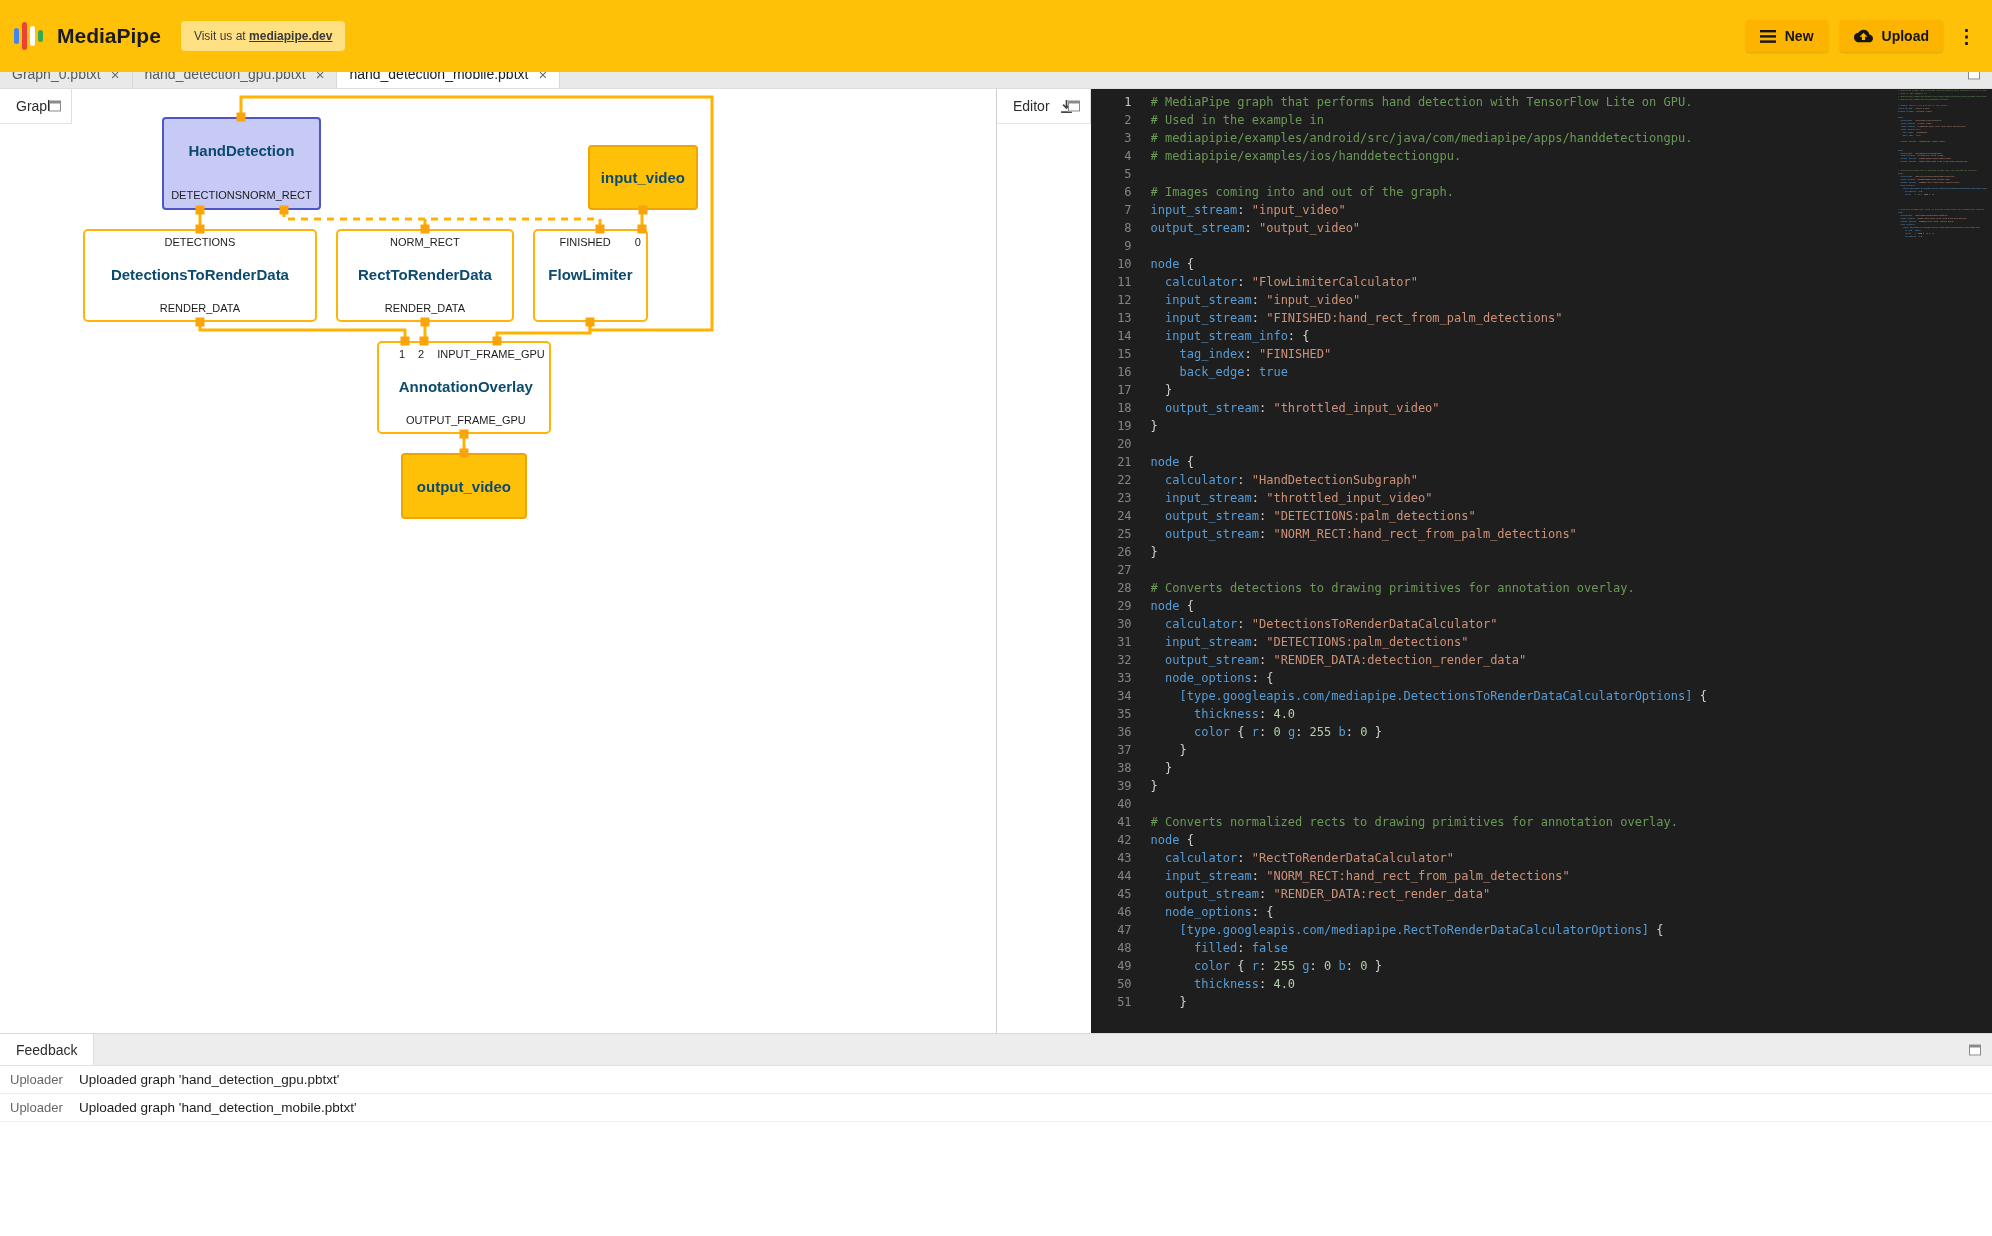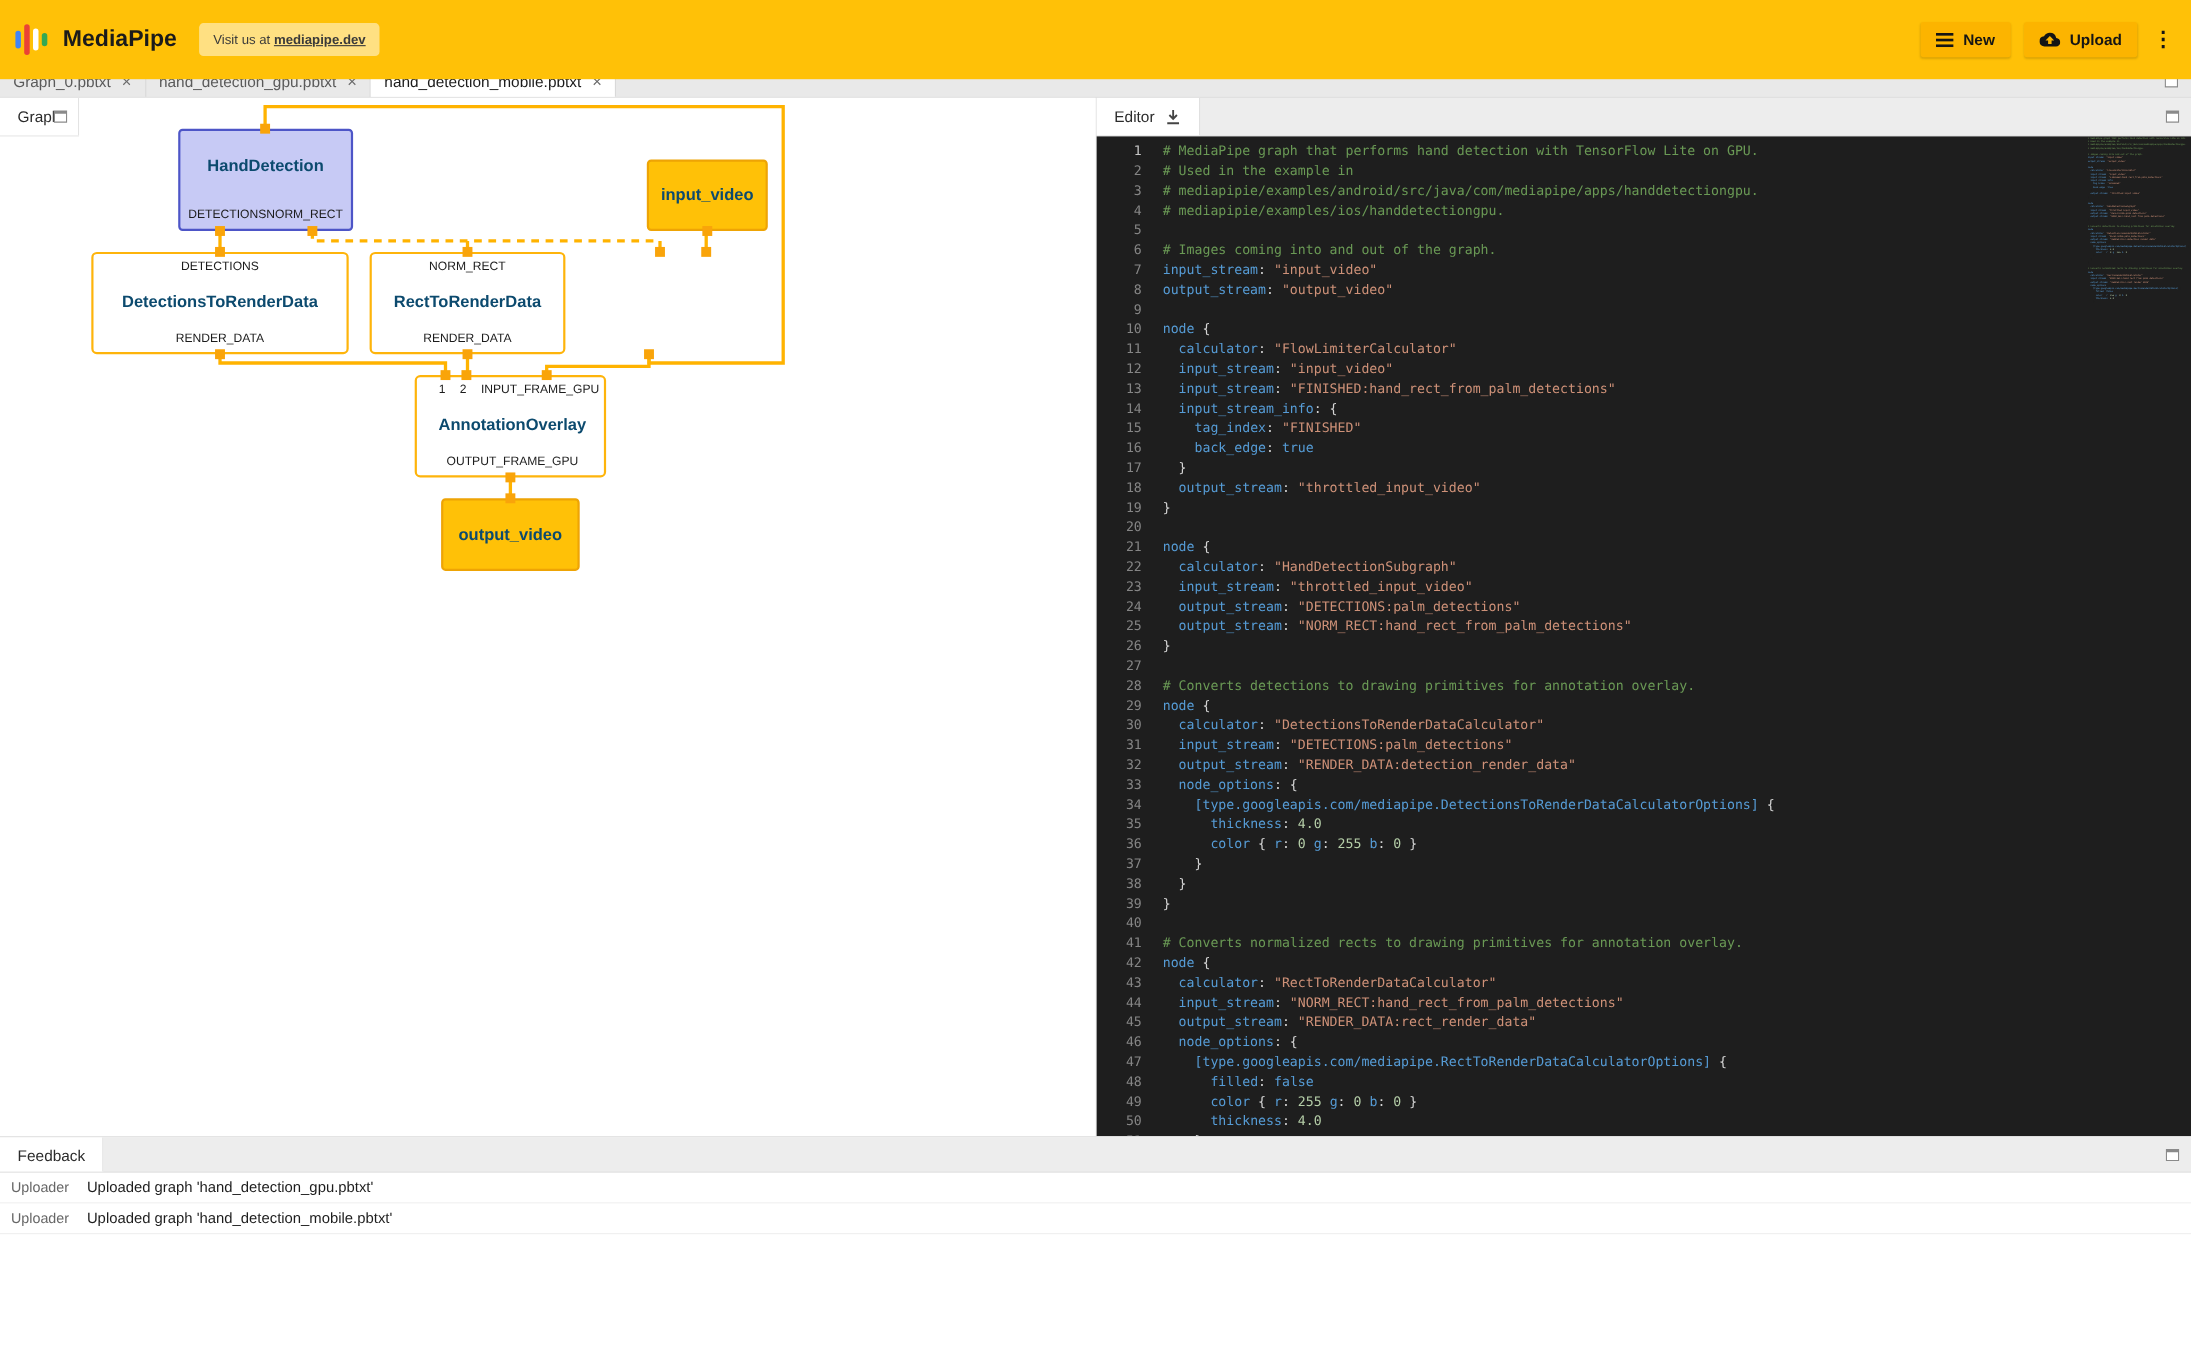--- a/index.html
+++ b/index.html
@@ -31,21 +31,21 @@
     display:flex;align-items:stretch;border-bottom:1px solid #dedede}
   .ftab{display:flex;align-items:center;gap:10px;padding:0 12px;font-size:14px;color:#5a5a5a;
     border-right:1px solid #d9d9d9;cursor:pointer;white-space:nowrap}
   .ftab.active{background:#fff;color:#1b1b1b}
   .ftab .x{font-size:15px;color:#6a6a6a;cursor:pointer}
 
   
   .main{position:absolute;top:89px;left:0;width:1992px;height:944px;display:flex}
   .graph-panel{width:997px;height:100%;border-right:1px solid #cfcfcf;display:flex;
     background:#fff}
-  .editor-panel{flex:1;min-width:0;display:flex;flex-direction:column}
+  .editor-panel{flex:1;min-width:0;display:flex;flex-direction:row}
   .panel-strip{position:relative;flex:0 0 35px;height:35px;background:#ededed;display:flex;
     align-items:stretch;border-bottom:1px solid #e2e2e2}
   .panel-tab{background:#fff;display:flex;align-items:center;gap:9px;padding:0 16px;
     font-size:14px;color:#2b2b2b;border-right:1px solid #e0e0e0;cursor:pointer;white-space:nowrap}
   .corner-ico{position:absolute;right:11px;top:50%;transform:translateY(-50%);
     width:12px;height:11px;border:1px solid #8a8a8a;border-top-width:3px;background:#fff;cursor:pointer}
   .tabs-corner{position:absolute;right:12px;top:50%;transform:translateY(-50%);
     width:12px;height:11px;border:1px solid #8a8a8a;border-top-width:3px;background:#fff;cursor:pointer}
 
   
@@ -190,20 +190,28 @@
         <div class="gnode calc" style="left:264px;top:140px;width:178px;height:93px">
           <div class="port-row">
             <span>NORM_RECT</span>
           </div>
           <div class="node-title">RectToRenderData</div>
           <div class="port-row">
             <span>RENDER_DATA</span>
           </div>
         </div>
 
+        <div class="gnode calc" style="left:461px;top:140px;width:115px;height:93px">
+          <div class="port-row fl-top">
+            <span>FINISHED</span>
+            <span>0</span>
+          </div>
+          <div class="node-title">FlowLimiter</div>
+          <div class="port-row"></div>
+        </div>
 
         <div class="gnode calc" style="left:305px;top:252px;width:174px;height:93px">
           <div class="port-row ao-top">
             <span>1</span>
             <span>2</span>
             <span class="last">INPUT_FRAME_GPU</span>
           </div>
           <div class="node-title">AnnotationOverlay</div>
           <div class="port-row">
             <span>OUTPUT_FRAME_GPU</span>

